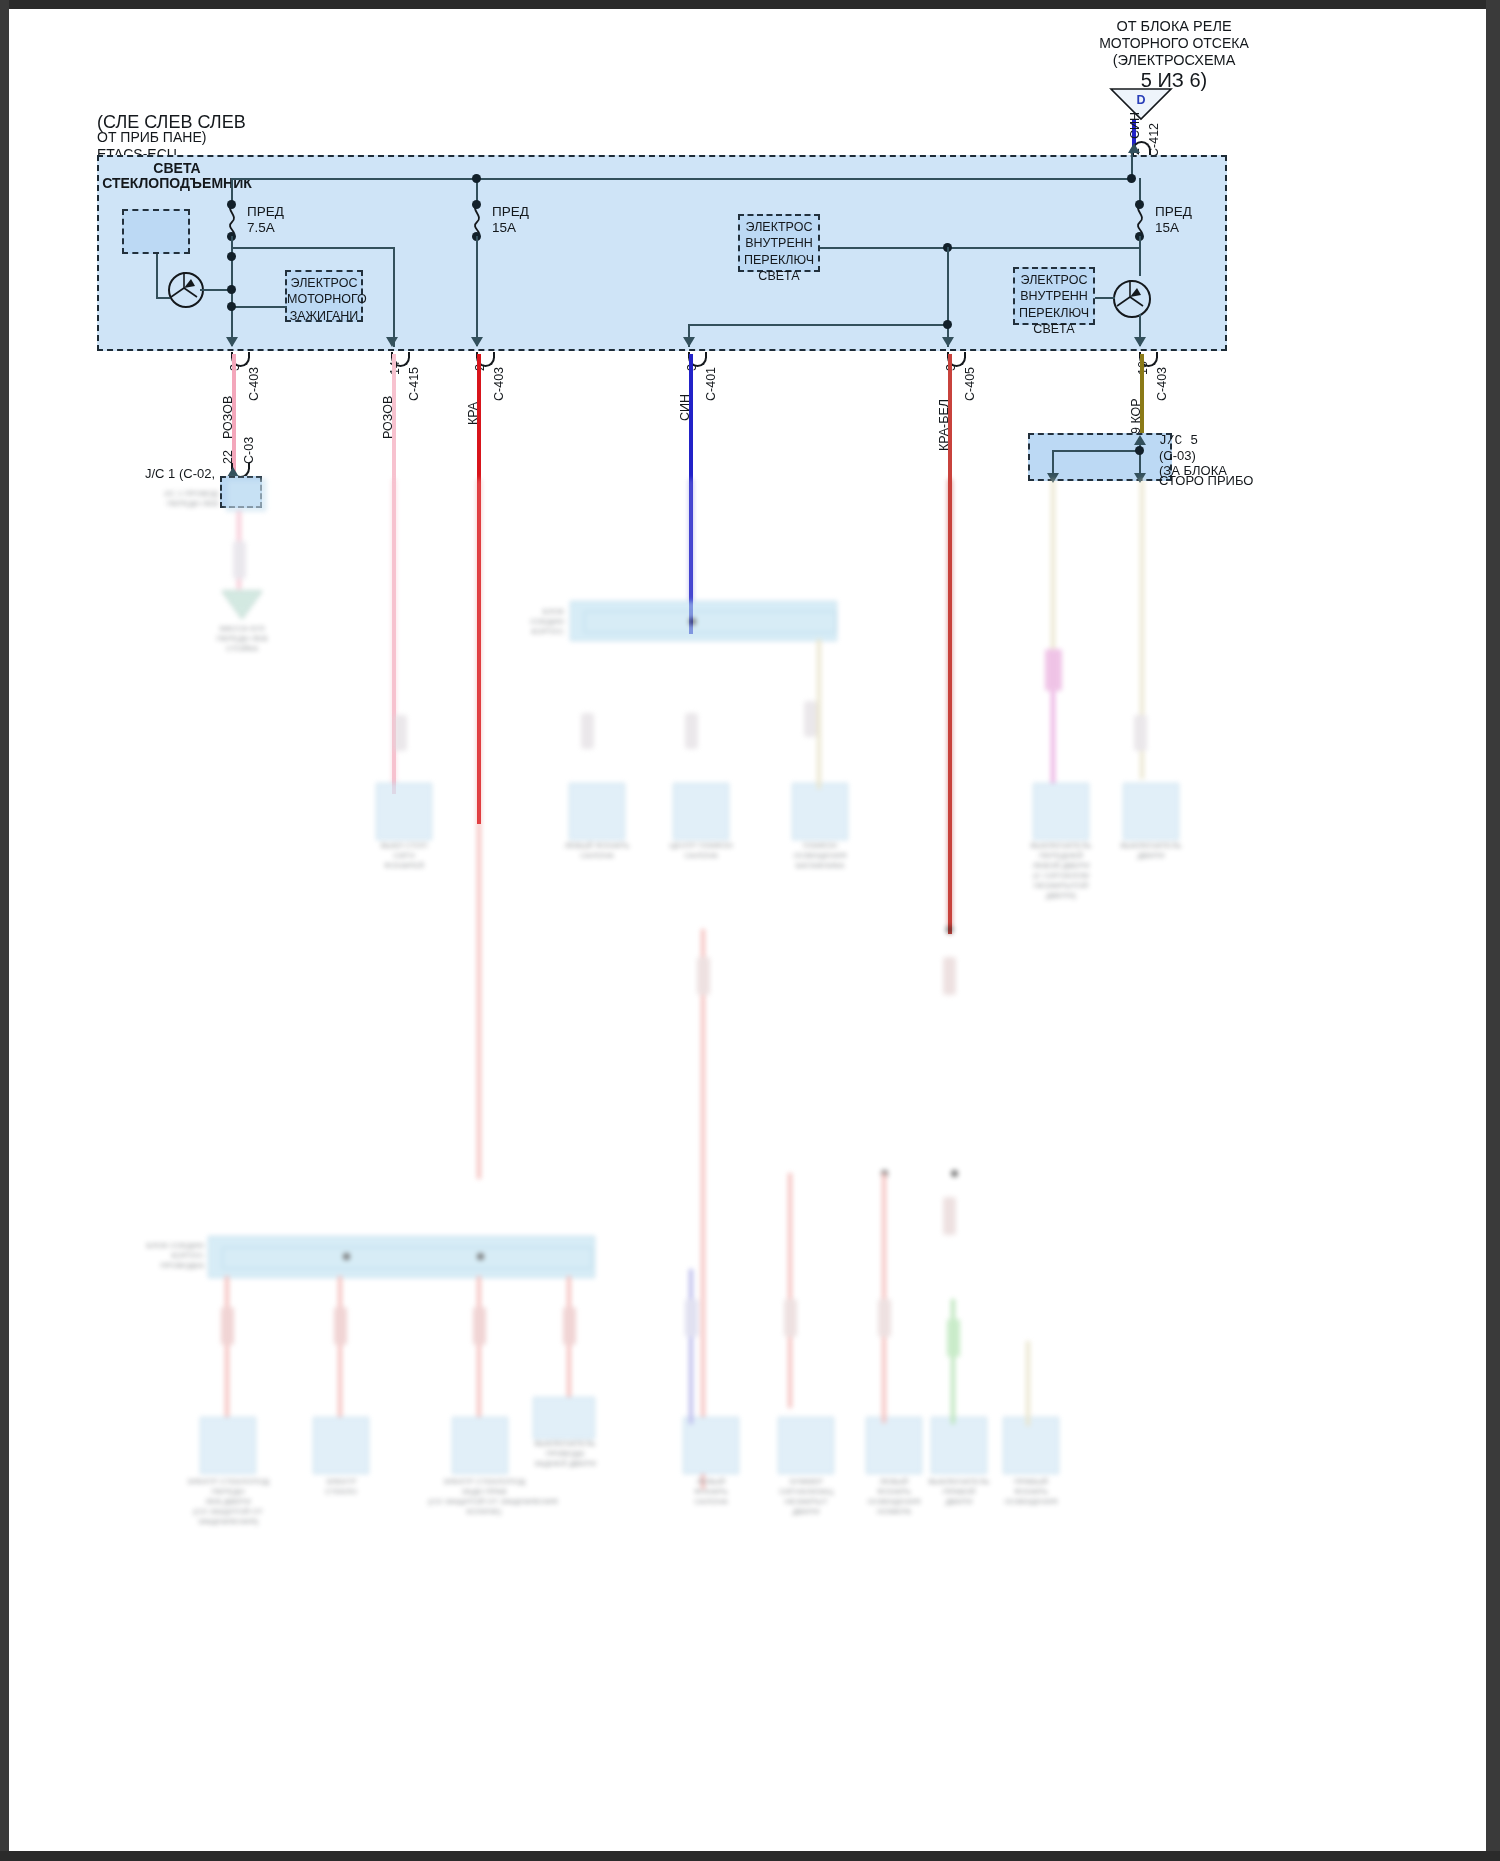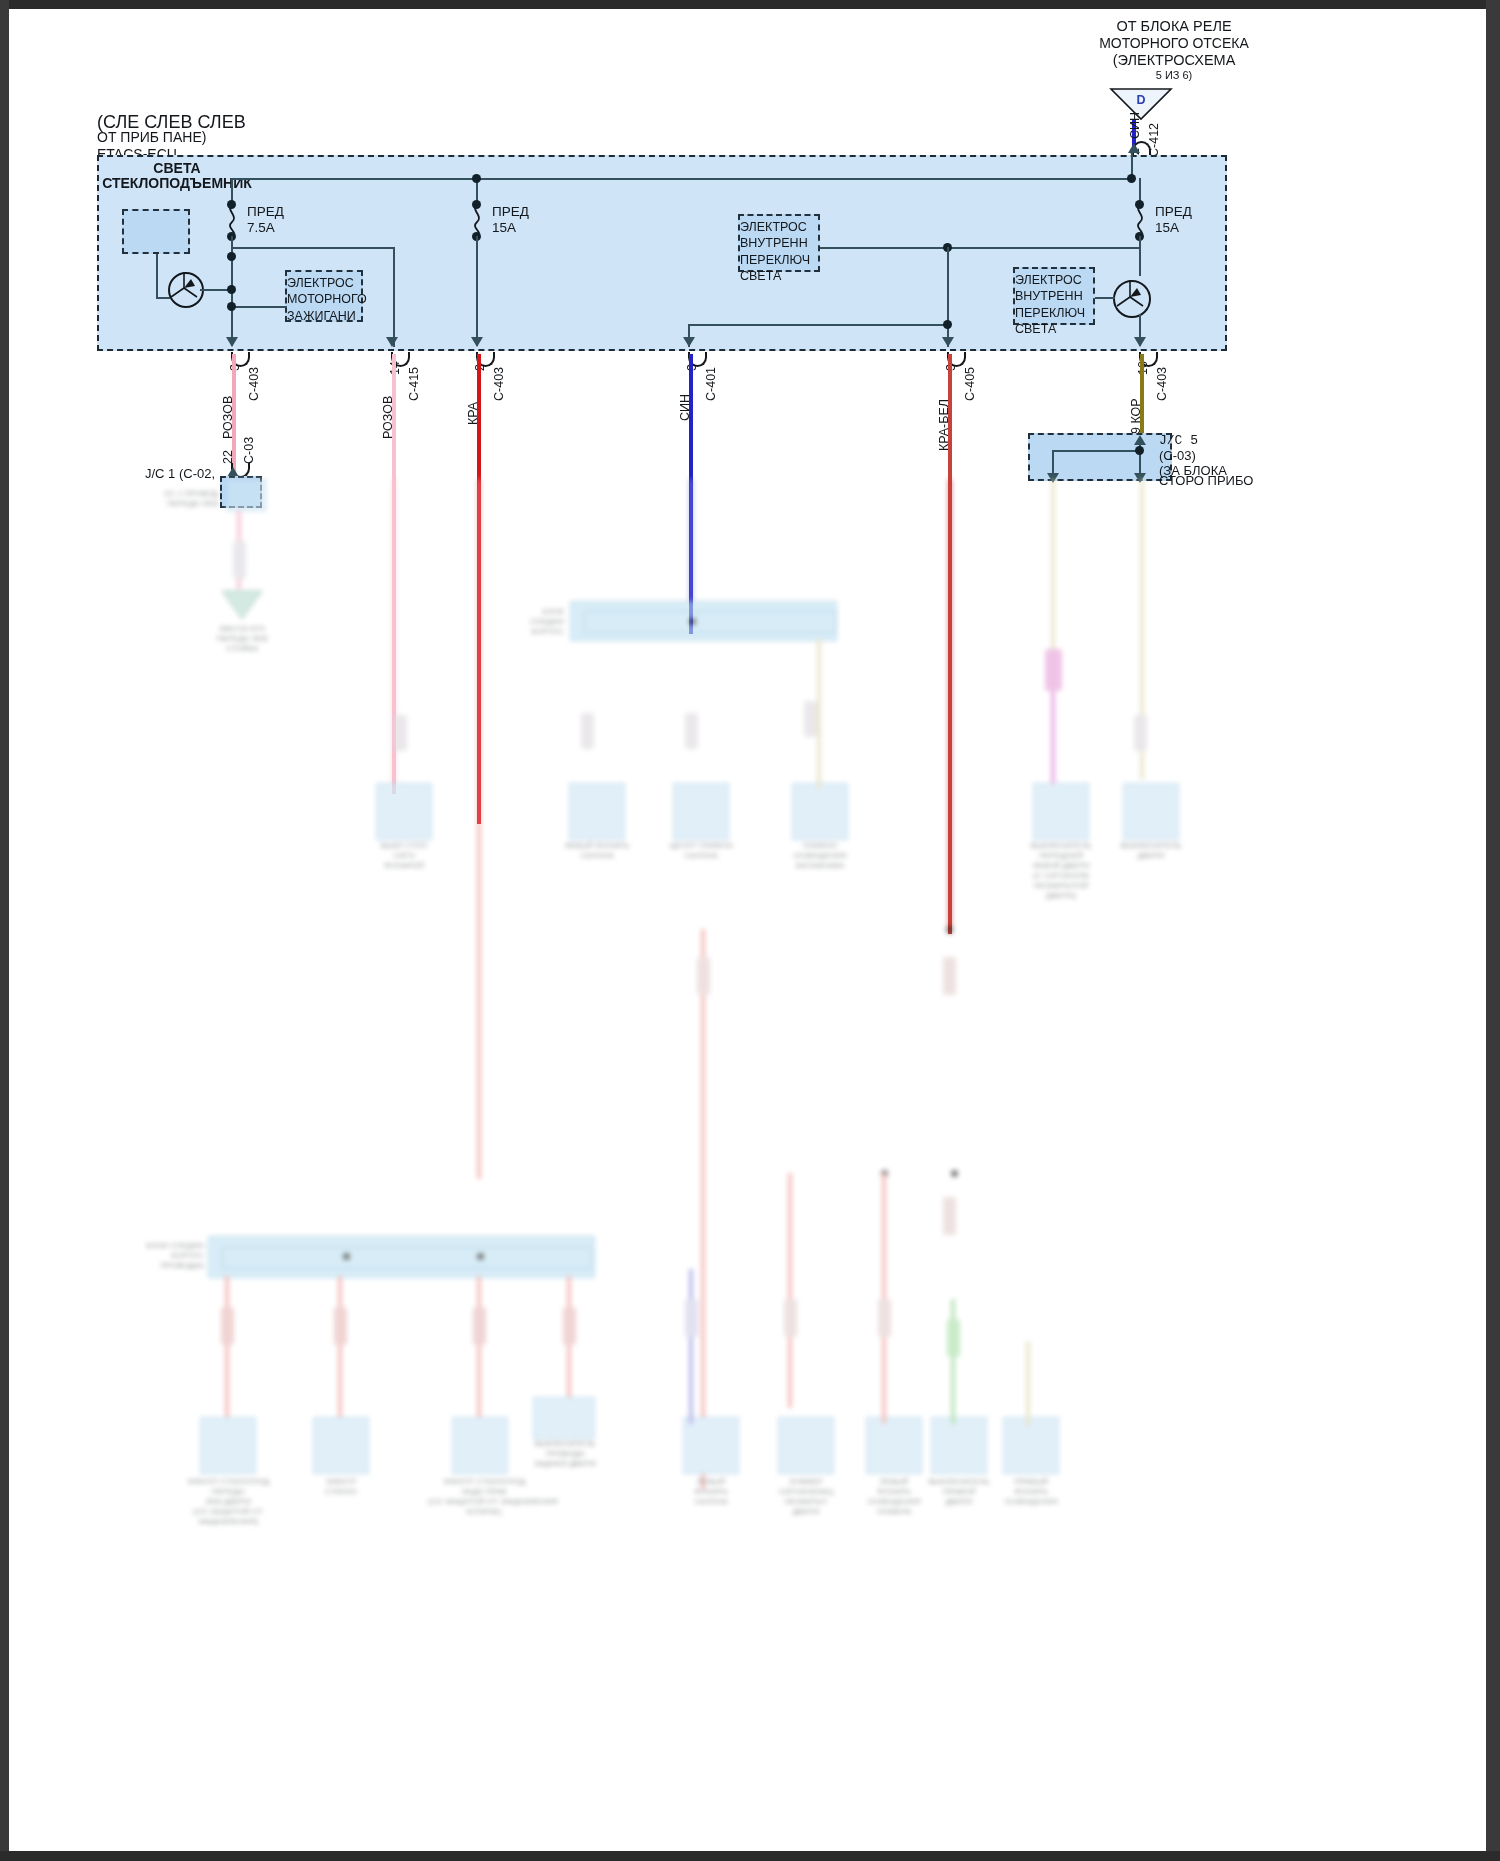--- a/index.html
+++ b/index.html
@@ -21,21 +21,21 @@
   .txt{position:absolute;color:#14181c;white-space:pre;line-height:1.18;}
   .vtxt{position:absolute;color:#14181c;white-space:nowrap;transform-origin:0 0;transform:rotate(-90deg);}
 
   
   .ecu{position:absolute;left:88px;top:146px;width:1130px;height:196px;
        background:#cfe4f7;border:2px dashed #1d2b36;box-sizing:border-box;}
   .ecu-title{position:absolute;color:#14181c;font-weight:bold;font-size:14px;text-align:center;line-height:1.25;}
 
   
   .subbox{position:absolute;background:#bcd9f4;border:2px dashed #22303c;box-sizing:border-box;
-          color:#14181c;font-size:12.5px;text-align:left;line-height:1.3;padding-top:3px;}
+          color:#14181c;font-size:12.5px;text-align:center;line-height:1.3;padding-top:3px;}
   .plainbox{position:absolute;background:#bcd9f4;border:2px dashed #22303c;box-sizing:border-box;}
 
   
   .arw{position:absolute;width:0;height:0;border-left:6px solid transparent;border-right:6px solid transparent;border-top:10px solid #33505c;}
   .arwu{position:absolute;width:0;height:0;border-left:6px solid transparent;border-right:6px solid transparent;border-bottom:10px solid #33505c;}
 
   
   .pin{position:absolute;width:13px;height:15px;border:2px solid #14181c;border-left:none;border-radius:0 14px 14px 0;}
 
   
@@ -76,21 +76,21 @@
   <div class="frame-top"></div>
   <div class="frame-left"></div>
   <div class="frame-right"></div>
   <div class="frame-bottom"></div>
 
   <div class="sheet">
 
     <div class="txt" style="left:1050px;top:9px;width:230px;text-align:center;font-size:14.5px;">ОТ БЛОКА РЕЛЕ</div>
     <div class="txt" style="left:1050px;top:26px;width:230px;text-align:center;font-size:14px;">МОТОРНОГО ОТСЕКА</div>
     <div class="txt" style="left:1050px;top:43px;width:230px;text-align:center;font-size:14.5px;">(ЭЛЕКТРОСХЕМА</div>
-    <div class="txt" style="left:1050px;top:60px;width:230px;text-align:center;font-size:11px;">5 ИЗ 6)</div>
+    <div class="txt" style="left:1050px;top:60px;width:230px;text-align:center;font-size:20px;">5 ИЗ 6)</div>
 
     <div class="tri-wrap" style="left:1100px;top:78px;">
       <svg class="tri-svg" width="64" height="34" viewBox="0 0 64 34">
         <polygon points="2,2 62,2 32,32" fill="#eef4fb" stroke="#14181c" stroke-width="1.6"></polygon>
       </svg>
     </div>
     <div class="txt" style="left:1100px;top:84px;width:64px;text-align:center;font-size:12.5px;color:#2a3fb8;font-weight:bold;">D</div>
 
     <div class="wire blue" style="left:1123px;top:110px;height:34px;"></div>
     <div class="vtxt" style="left:1119px;top:130px;font-size:12.5px;">СИН</div>

